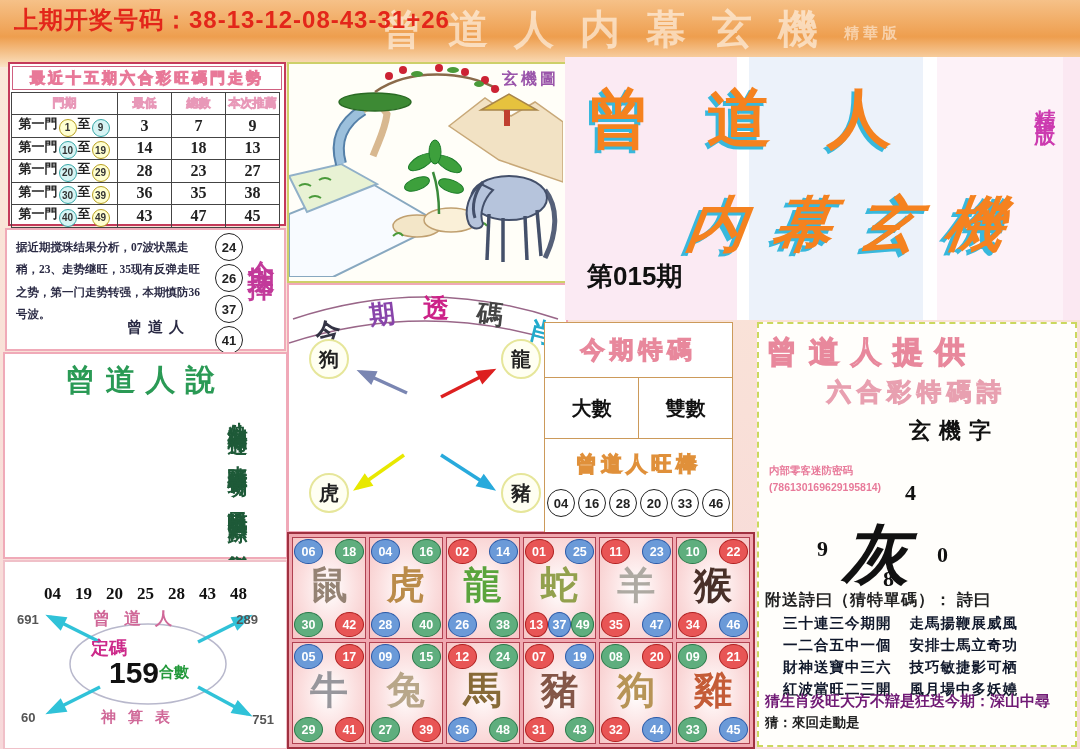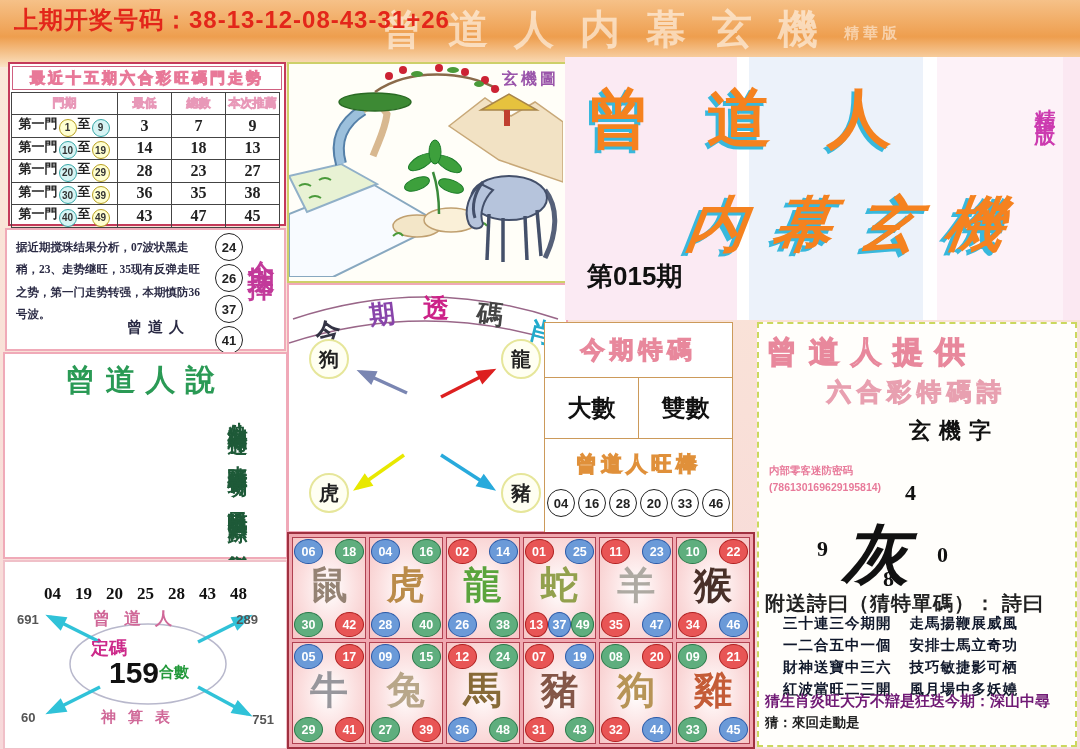--- a/index.html
+++ b/index.html
@@ -84,38 +84,38 @@
   .mast-edition{position:absolute;left:466px;top:35px;writing-mode:vertical-rl;font-weight:bold;
     font-size:21px;color:#cc3bb0;letter-spacing:8px;font-family:"Liberation Serif",serif;}
   .mast-issue{position:absolute;left:22px;top:202px;font-weight:bold;font-size:26px;color:#111;}
   
   .special{left:544px;top:322px;width:187px;height:212px;border:1.5px solid #cc9a5a;background:#fff;}
   .special-title{height:54px;line-height:54px;text-align:center;font-weight:bold;font-size:24px;
     letter-spacing:5px;color:#fbdce6;-webkit-text-stroke:1.2px #e8889c;border-bottom:1px solid #cc9a5a;
     font-family:"Liberation Serif",serif;}
   .special-cells{display:flex;height:60px;border-bottom:1px solid #cc9a5a;}
   .special-cell{flex:1;display:flex;align-items:center;justify-content:center;font-weight:bold;
-    font-size:24px;font-family:"Liberation Serif",serif;color:#111;}
+    font-size:20px;font-family:"Liberation Serif",serif;color:#111;}
   .special-cell:first-child{border-right:1px solid #cc9a5a;}
   .special-sub{height:50px;line-height:50px;text-align:center;font-weight:bold;font-size:21px;
     letter-spacing:4px;color:#fde8c8;-webkit-text-stroke:1.2px #e0903a;font-family:"Liberation Serif",serif;}
   .special-nums{display:flex;justify-content:center;gap:3px;}
   
   .provider{left:757px;top:322px;width:316px;height:421px;border:2px dashed #cbd85e;background:#fffefb;}
   .prov-t1{position:absolute;left:8px;top:8px;font-weight:bold;font-size:30px;letter-spacing:12px;
     color:#fbdce6;-webkit-text-stroke:1.3px #e8889c;font-family:"Liberation Serif",serif;}
   .prov-t2{position:absolute;left:68px;top:52px;font-weight:bold;font-size:24px;letter-spacing:6px;
     color:#fbdce6;-webkit-text-stroke:1.2px #e8a0b0;font-family:"Liberation Serif",serif;}
   .prov-t3{position:absolute;left:150px;top:92px;font-weight:bold;font-size:22px;letter-spacing:8px;
     color:#111;font-family:"Liberation Serif",serif;}
   .hotline{position:absolute;left:10px;top:138px;font-size:10.5px;font-weight:bold;color:#e87a9a;line-height:1.6;}
   .puz-center{position:absolute;left:84px;top:186px;font-size:66px;font-weight:bold;color:#111;
     font-family:"Liberation Serif",serif;font-style:italic;}
   .puz-num{position:absolute;font-size:22px;font-weight:bold;color:#111;font-family:"Liberation Serif",serif;}
-  .poem-header{position:absolute;left:6px;top:266px;font-size:20px;font-weight:bold;color:#222;
+  .poem-header{position:absolute;left:6px;top:266px;font-size:16px;font-weight:bold;color:#222;
     font-family:"Liberation Serif",serif;letter-spacing:1px;}
   .poem-cols{position:absolute;left:24px;top:290px;display:flex;gap:18px;}
   .poem-col{display:flex;flex-direction:column;gap:3px;}
   .poem-line{font-size:14.5px;font-weight:bold;color:#0f172a;font-family:"Liberation Serif",serif;letter-spacing:1px;}
   .prov-hint1{position:absolute;left:6px;top:368px;font-size:15px;font-weight:bold;color:#701a75;
     font-family:Liberation Sans, sans-serif;white-space:nowrap;}
   .prov-hint2{position:absolute;left:6px;top:390px;font-size:13.5px;font-weight:bold;color:#222;
     font-family:"Liberation Serif",serif;}
   
   .grid{left:287px;top:532px;width:468px;height:217px;background:#f0a8b0;border:2px solid #a03040;

